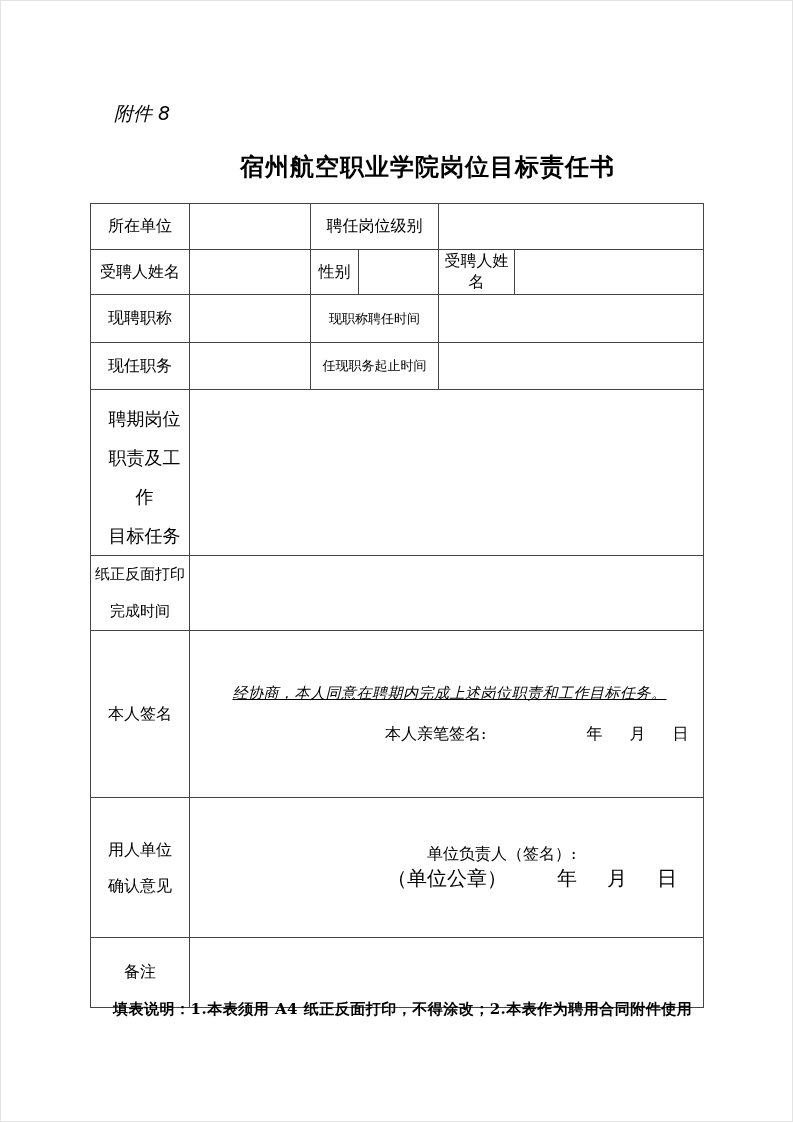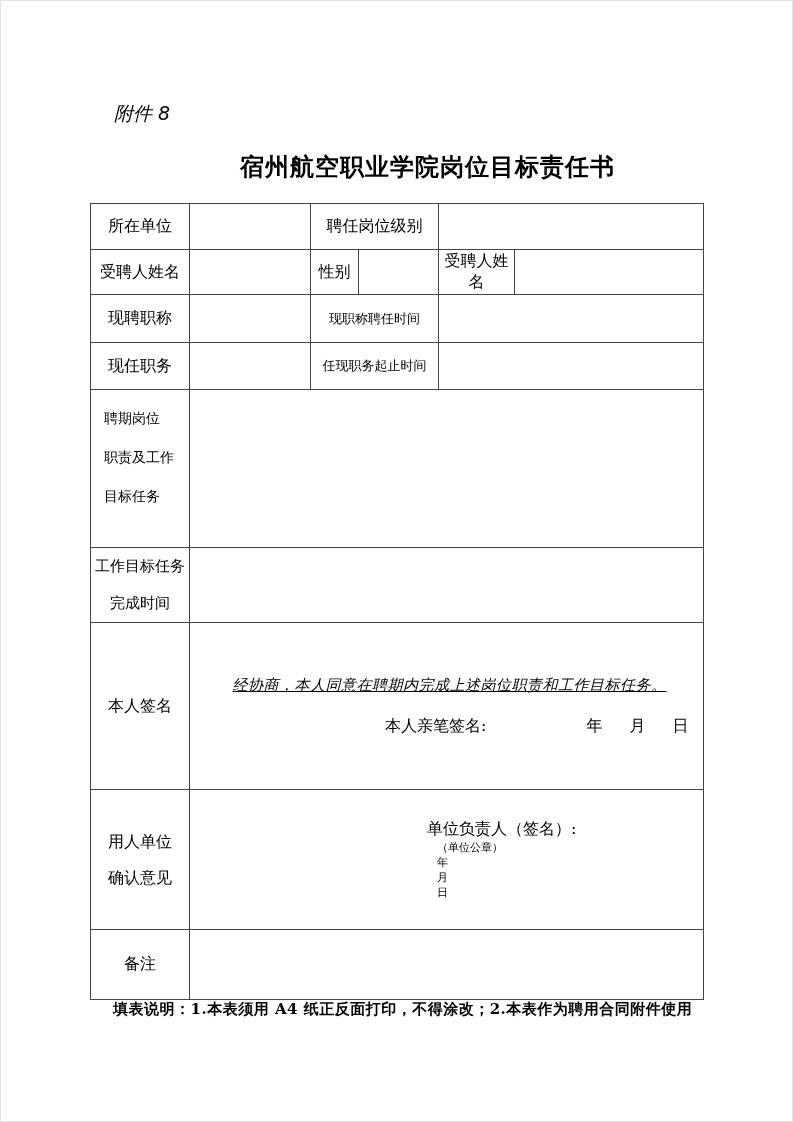--- a/index.html
+++ b/index.html
@@ -38,44 +38,44 @@
   tr.r2 td { height:45px;font-family:Liberation Mono, monospace; }
   tr.r3 td { height:48px; }
   tr.r4 td { height:47px; }
   tr.r5 td { height:158px; }
   tr.r6 td { height:75px; }
   tr.r7 td { height:167px; }
   tr.r8 td { height:140px; }
   tr.r9 td { height:70px; }
   td.fit { font-size:13px; }
   td.duties-label {
-    text-align:left; vertical-align:top;
-    padding:9px 4px 0 13px; line-height:39px; font-size:14px;
+    text-align:center; vertical-align:top;
+    padding:9px 4px 0 13px; line-height:39px; font-size:18px;
   }
   td.completion-label { line-height:37px; font-size:15px; }
   td.employer-label { line-height:36px; font-size:16px; }
   td.content-cell { vertical-align:middle; }
   .sign-stmt {
     font-style:italic; font-size:15px; letter-spacing:0.5px;
     text-align:center; padding-left:6px;text-decoration:underline;
   }
   .sign-line {
     display:flex; align-items:baseline; justify-content:flex-start;
     font-size:16px; text-align:left;
     padding-left:195px; margin-top:21px;
   }
   .sign-line .gap-big { margin-left:100px; }
   .sign-line .gap { margin-left:27px; }
   .emp-line1 {
     font-size:16px; text-align:left; padding-left:237px;
   }
   .emp-line2 {
     display:flex; align-items:baseline; justify-content:flex-start;
-    font-size:11px; text-align:left;
-    padding-left:197px; flex-direction:column;
+    font-size:20px; text-align:left;
+    padding-left:197px; 
   }
   .emp-line2 .gap-big { margin-left:50px; }
   .emp-line2 .gap { margin-left:30px; }
   .footer-note {
     position:absolute; left:112px; top:999px;
     font-size:15px; font-weight:bold; letter-spacing:0.5px;
   }
 </style>
 </head>
 <body>
@@ -123,21 +123,21 @@
     <tr class="r5">
       <td class="duties-label">
         <div>聘期岗位</div>
         <div>职责及工作</div>
         <div>目标任务</div>
       </td>
       <td colspan="5"></td>
     </tr>
     <tr class="r6">
       <td class="completion-label">
-        <div>工作目标任务</div>
+        <div>纸正反面打印</div>
         <div>完成时间</div>
       </td>
       <td colspan="5"></td>
     </tr>
     <tr class="r7">
       <td>本人签名</td>
       <td colspan="5" class="content-cell">
         <div class="sign-stmt">经协商，本人同意在聘期内完成上述岗位职责和工作目标任务。</div>
         <div class="sign-line">
           <span>本人亲笔签名:</span>

